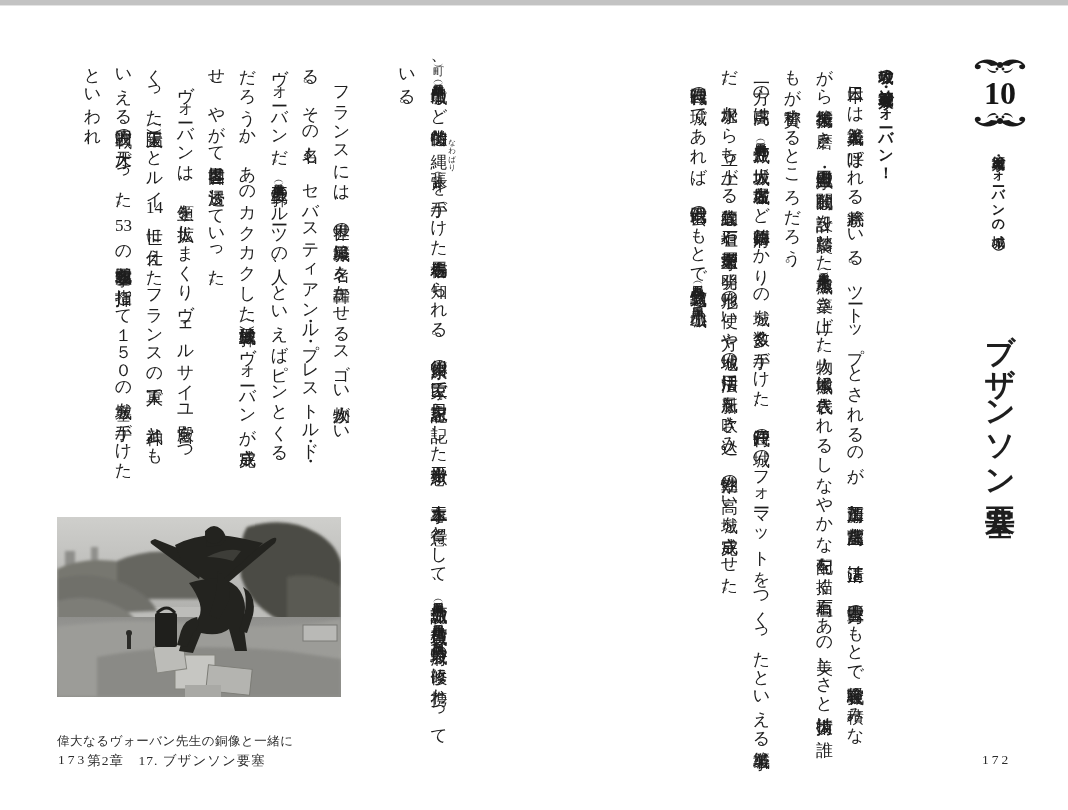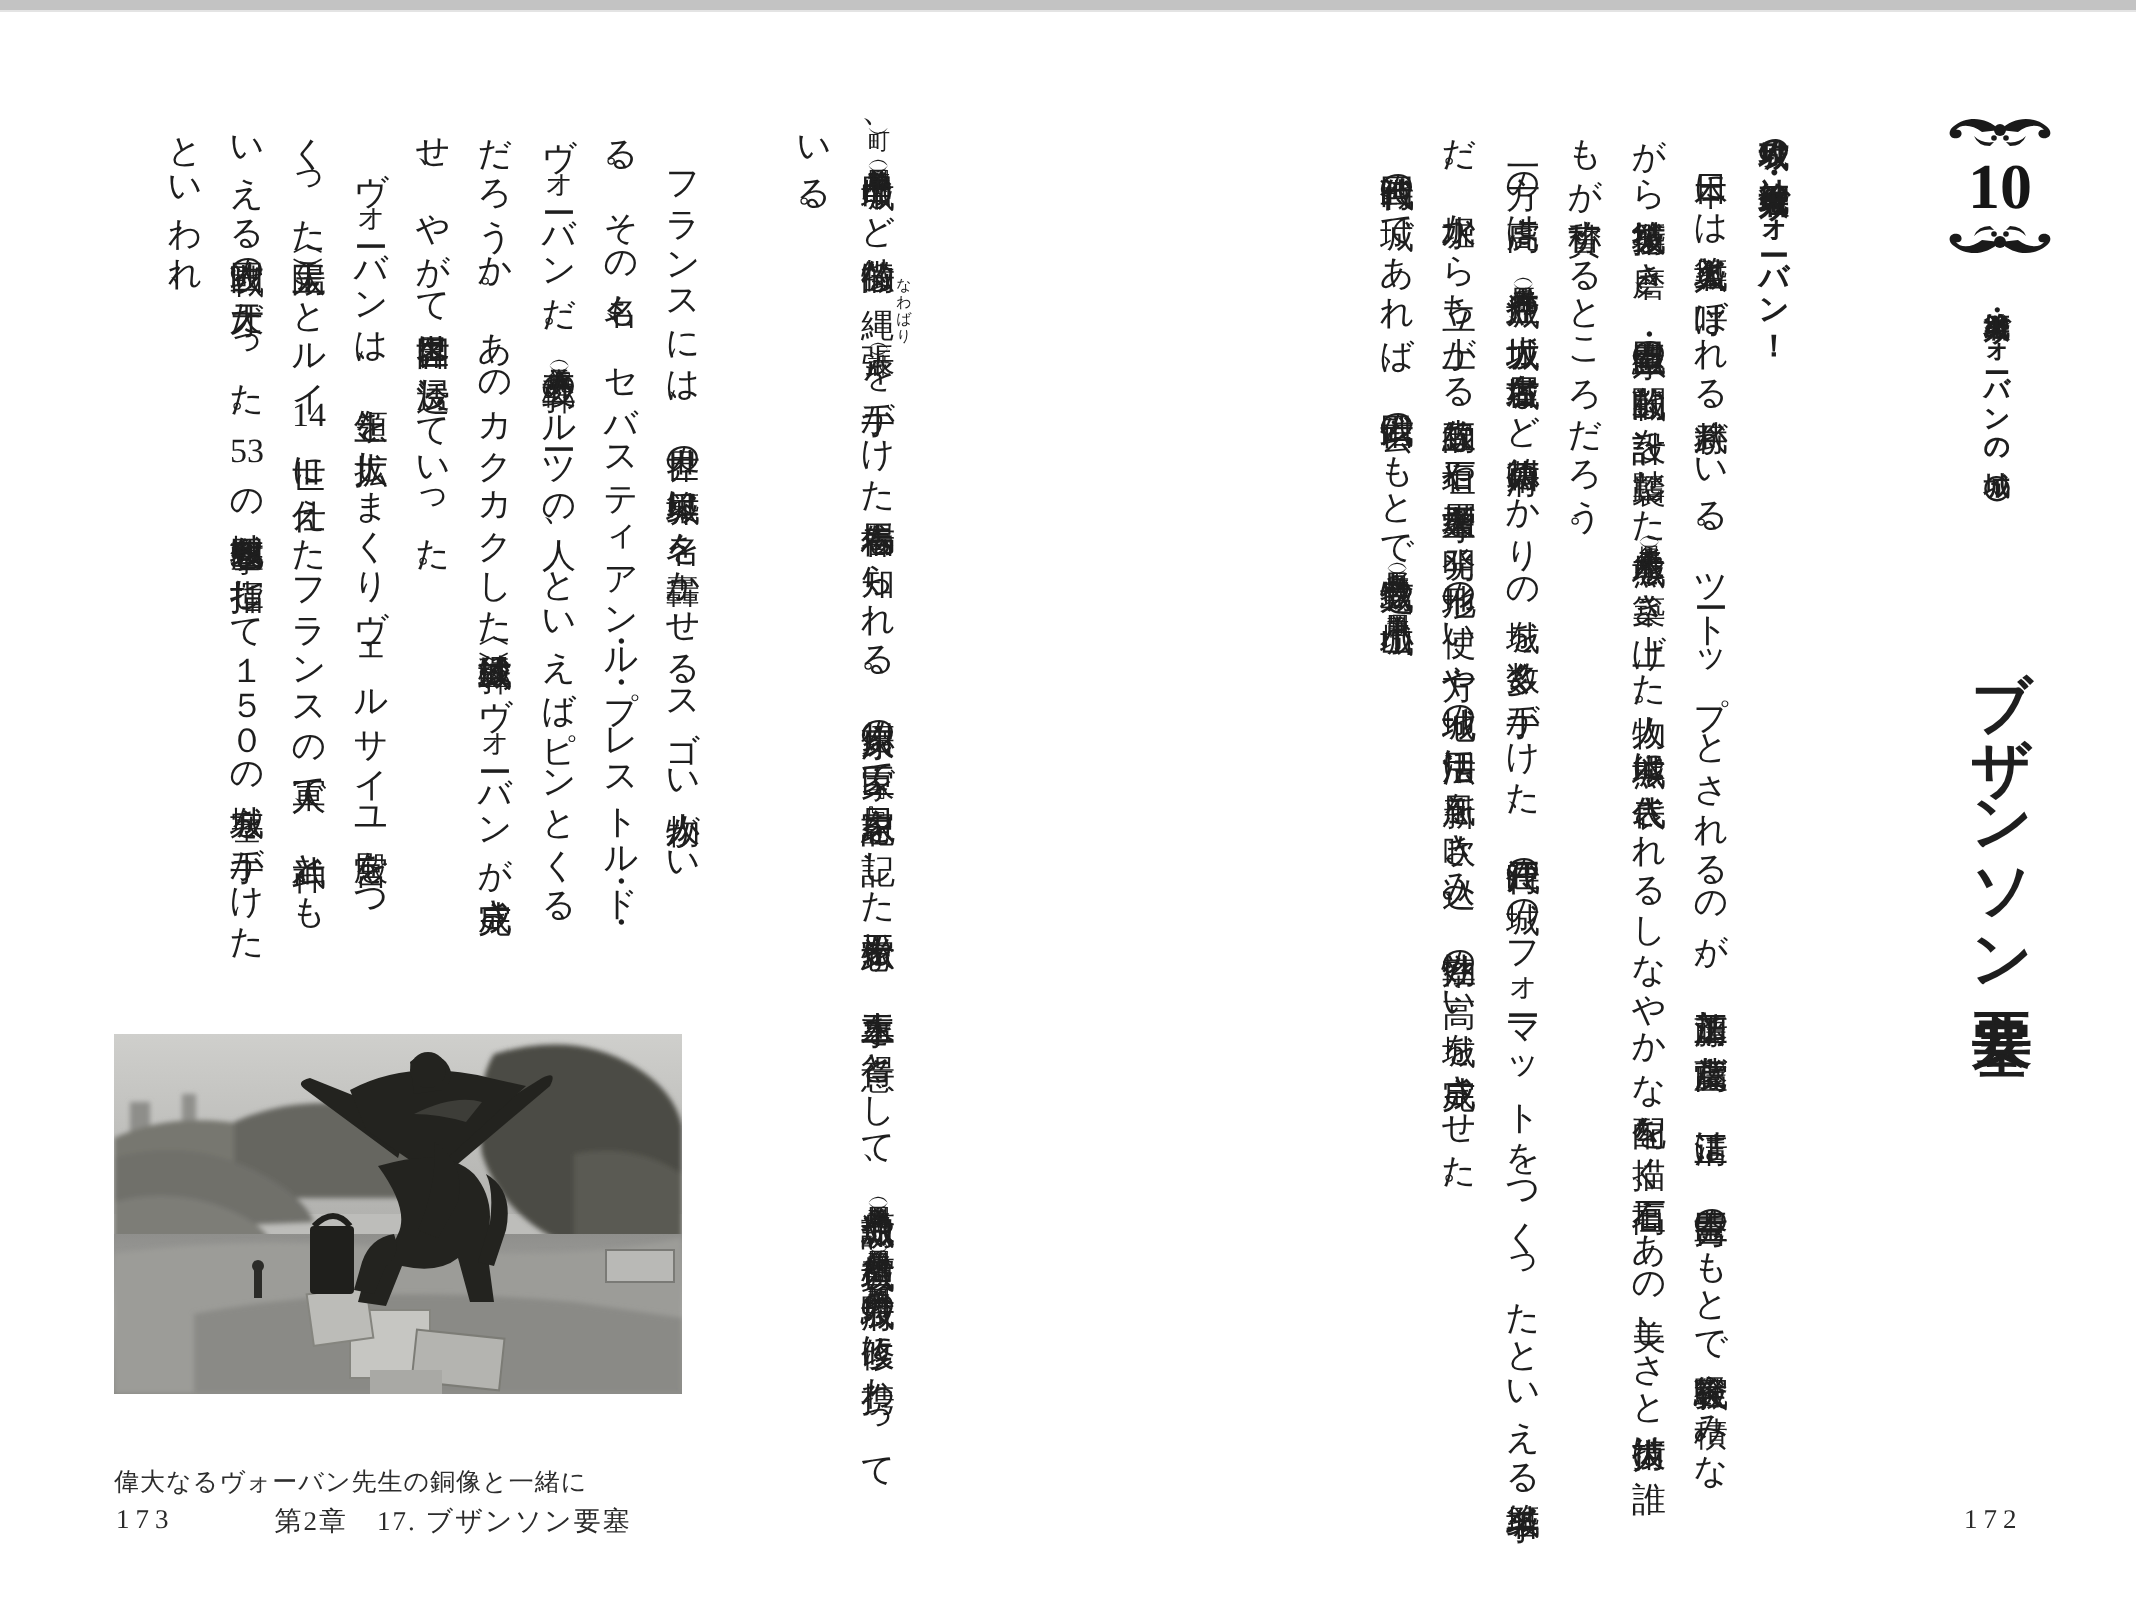--- a/index.html
+++ b/index.html
@@ -64,21 +64,21 @@
   }
   .photo svg{display:block;}
   .photo-caption{
     position:absolute;left:57px;top:703px;width:284px;
     font-family:"Liberation Sans","DejaVu Sans",sans-serif;
     font-size:12.5px;color:#2d2d2d;letter-spacing:0.5px;margin-top:30px;
   }
   
   .footer-left{
     position:absolute;left:58px;top:752px;
-    font-size:13.5px;color:#2b2b2b;display:flex;gap:50px;
+    font-size:13.5px;color:#2b2b2b;display:flex;
     letter-spacing:1px;
   }
   .footer-left .pageno{letter-spacing:3px;}
   .footer-right{
     position:absolute;left:982px;top:752px;
     font-size:13.5px;color:#2b2b2b;letter-spacing:3px;
   }
 </style>
 </head>
 <body>

